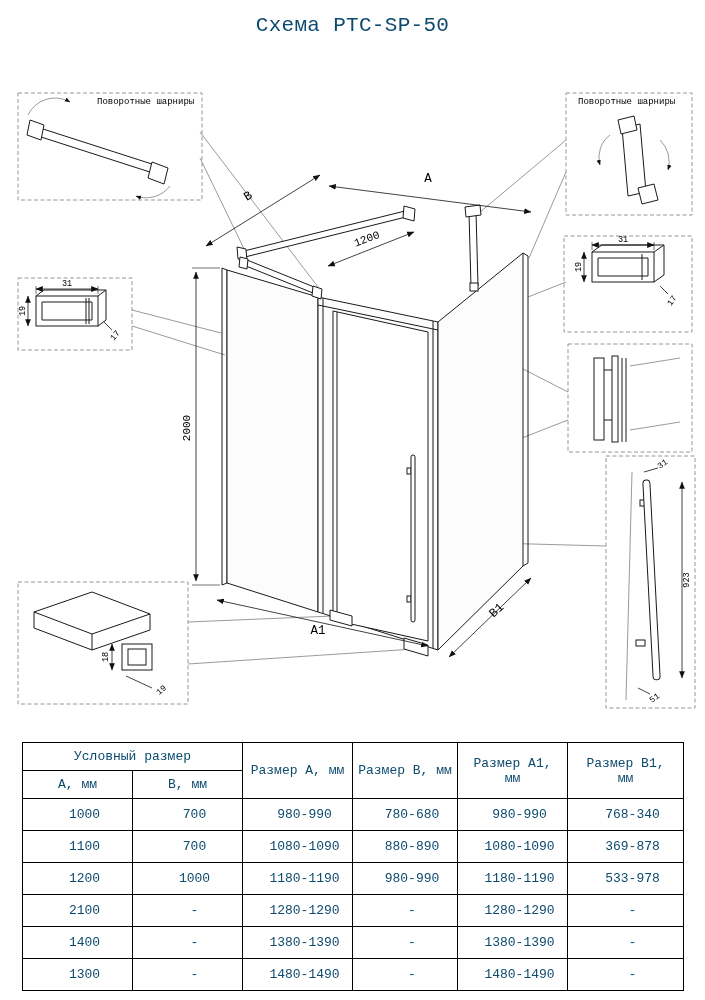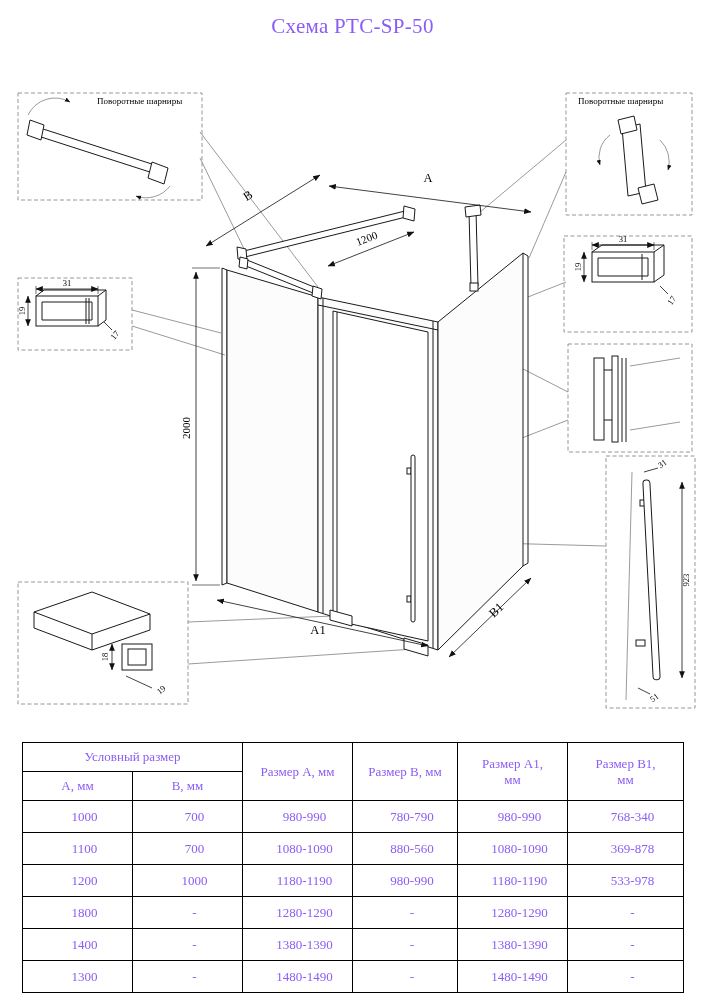--- a/index.html
+++ b/index.html
@@ -1,18 +1,18 @@
 <!DOCTYPE html>
 <html><head>
 <meta charset="utf-8">
 <style>
   html,body { margin:0; padding:0; background:#ffffff; }
   .page {
     position:relative; width:705px; height:1000px; background:#fff;
-    font-family:Liberation Serif, serif; color:#8b5cf6; overflow:hidden;
+    font-family:Liberation Mono, monospace; color:#0c4a6e; overflow:hidden;
   }
   h1.title {
     position:absolute; top:14px; left:0; width:705px; margin:0;
     text-align:center; font-size:21px; font-weight:normal; letter-spacing:0.3px;
   }
   svg.drawing { position:absolute; top:0; left:0; }
 
   
   .ln   { stroke:#1a1a1a; stroke-width:1; fill:none; }
   .fillp{ fill:#fcfcfc; stroke:#1a1a1a; stroke-width:1; }
@@ -265,42 +265,42 @@
         <tr>
           <th>A, мм</th>
           <th>B, мм</th>
         </tr>
       </thead>
       <tbody>
         <tr>
           <td>1000</td>
           <td>700</td>
           <td>980-990</td>
-          <td>780-790</td>
+          <td>780-680</td>
           <td>980-990</td>
           <td>768-340</td>
         </tr>
         <tr>
           <td>1100</td>
           <td>700</td>
           <td>1080-1090</td>
-          <td>880-560</td>
+          <td>880-890</td>
           <td>1080-1090</td>
           <td>369-878</td>
         </tr>
         <tr>
           <td>1200</td>
           <td>1000</td>
           <td>1180-1190</td>
           <td>980-990</td>
           <td>1180-1190</td>
           <td>533-978</td>
         </tr>
         <tr>
-          <td>1800</td>
+          <td>2100</td>
           <td>-</td>
           <td>1280-1290</td>
           <td>-</td>
           <td>1280-1290</td>
           <td>-</td>
         </tr>
         <tr>
           <td>1400</td>
           <td>-</td>
           <td>1380-1390</td>

